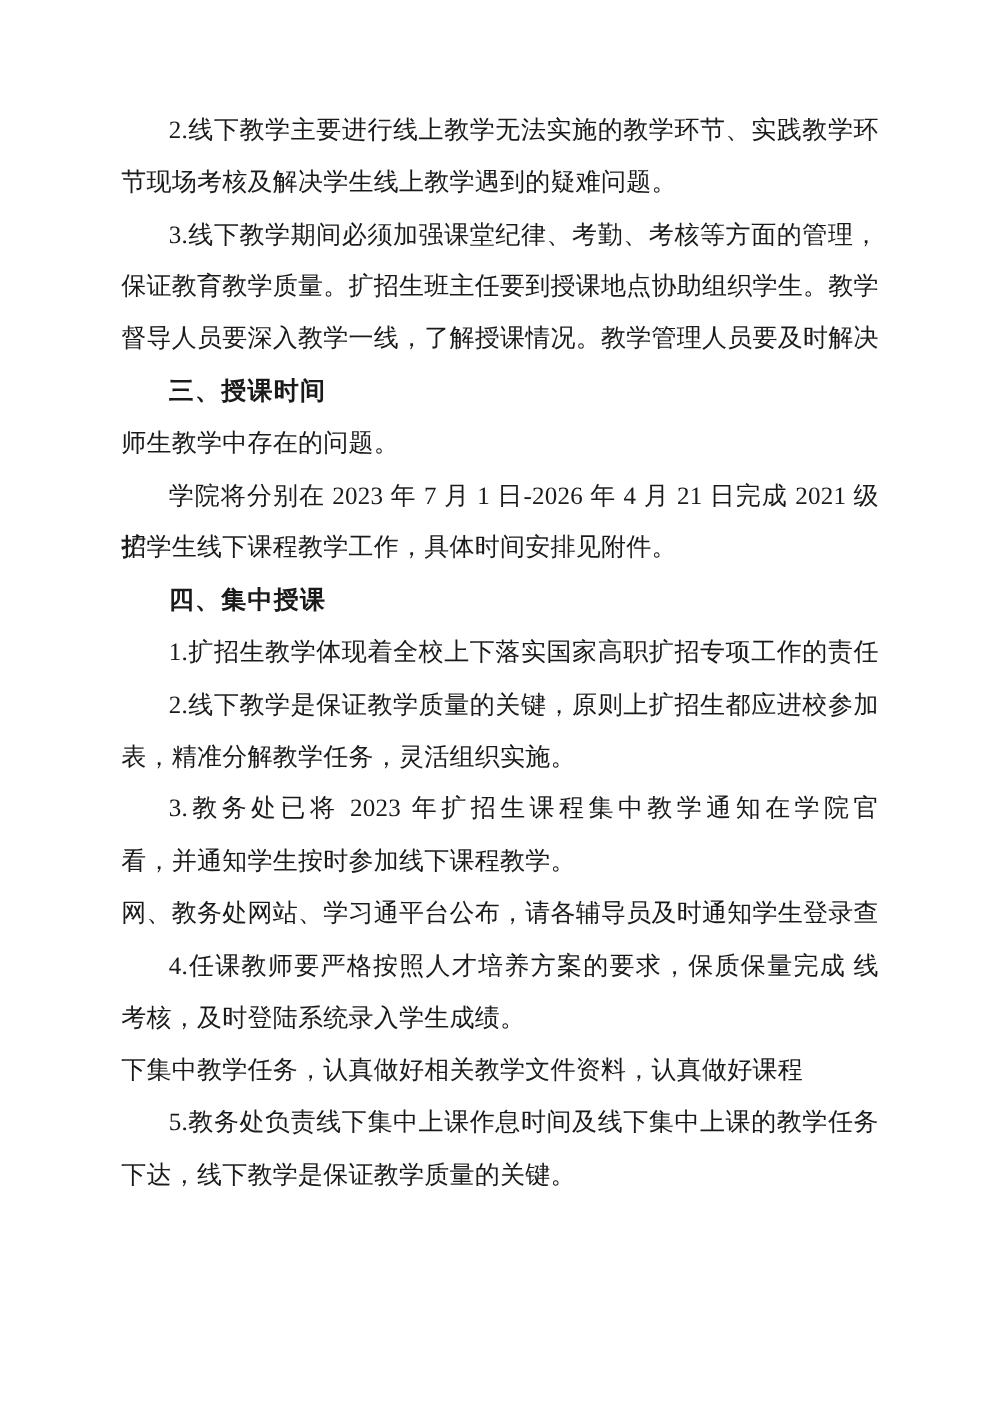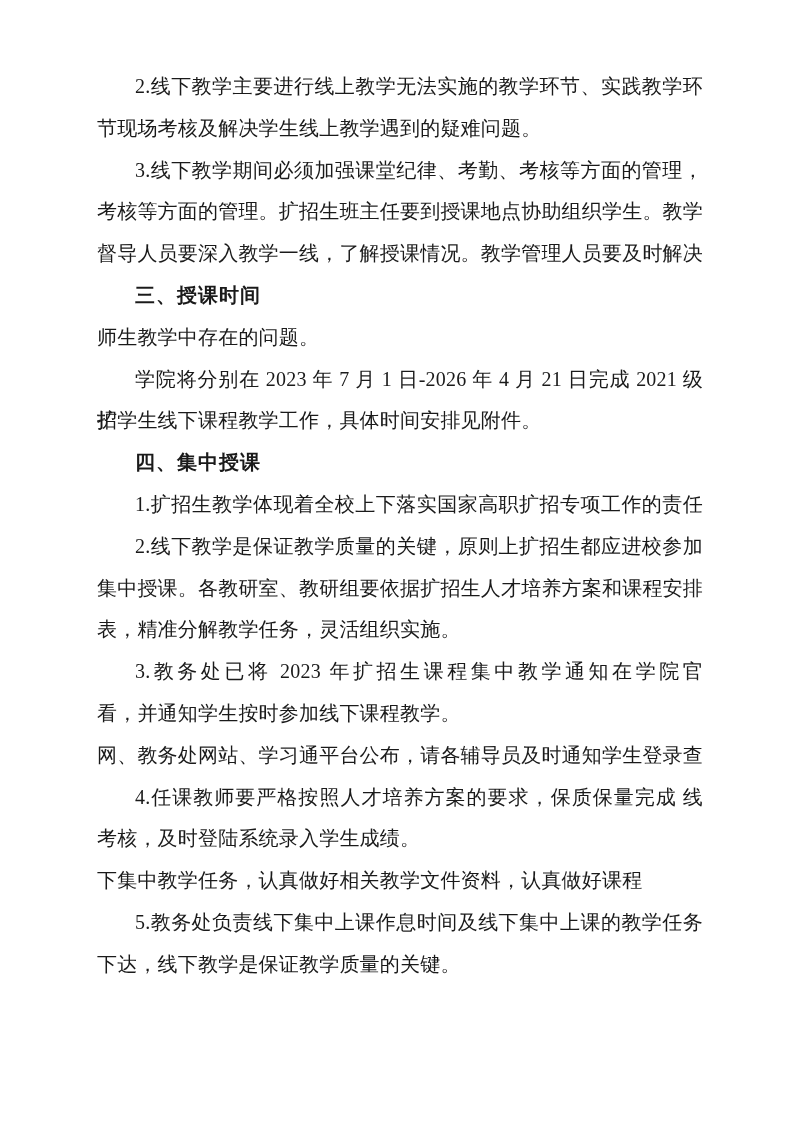--- a/index.html
+++ b/index.html
@@ -11,21 +11,21 @@
     position: relative;
     width: 793px;
     height: 1122px;
     background: #ffffff;
     overflow: hidden;
     font-family: "Liberation Serif", "DejaVu Serif", serif;
   }
   .doc-content {
     position: absolute;
     left: 97px;
-    top: 66px;
+    top: 84px;
     width: 606px;
   }
   .line {
     height: 41.8px;
     line-height: 41.8px;
     font-size: 20px;
     color: #1a1a1a;
     letter-spacing: 0.2px;
   }
   
@@ -45,35 +45,34 @@
 </head>
 <body>
 
 <div class="page">
   <div class="doc-content">
 
     <div class="line indent justify">2.线下教学主要进行线上教学无法实施的教学环节、实践教学环</div>
     <div class="line">节现场考核及解决学生线上教学遇到的疑难问题。</div>
 
     <div class="line indent justify">3.线下教学期间必须加强课堂纪律、考勤、考核等方面的管理，</div>
-    <div class="line justify">考核等方面的管理。扩招生班主任要到授课地点协助组织学生。教学</div>
+    <div class="line justify">保证教育教学质量。扩招生班主任要到授课地点协助组织学生。教学</div>
     <div class="line justify">督导人员要深入教学一线，了解授课情况。教学管理人员要及时解决</div>
     <div class="line indent heading">三、授课时间</div>
 
     <div class="line">师生教学中存在的问题。</div>
 
     <div class="line indent justify">学院将分别在 2023 年 7 月 1 日-2026 年 4 月 21 日完成 2021 级扩</div>
     <div class="line">招学生线下课程教学工作，具体时间安排见附件。</div>
 
     <div class="line indent heading">四、集中授课</div>
 
     <div class="line indent justify">1.扩招生教学体现着全校上下落实国家高职扩招专项工作的责任</div>
 
     <div class="line indent justify">2.线下教学是保证教学质量的关键，原则上扩招生都应进校参加</div>
-    <div class="line justify">集中授课。各教研室、教研组要依据扩招生人才培养方案和课程安排</div>
     <div class="line">表，精准分解教学任务，灵活组织实施。</div>
 
     <div class="line indent justify">3.教务处已将 2023 年扩招生课程集中教学通知在学院官</div>
     <div class="line">看，并通知学生按时参加线下课程教学。</div>
     <div class="line justify">网、教务处网站、学习通平台公布，请各辅导员及时通知学生登录查</div>
 
     <div class="line indent justify">4.任课教师要严格按照人才培养方案的要求，保质保量完成  线</div>
     <div class="line">考核，及时登陆系统录入学生成绩。</div>
     <div class="line">下集中教学任务，认真做好相关教学文件资料，认真做好课程</div>
 

